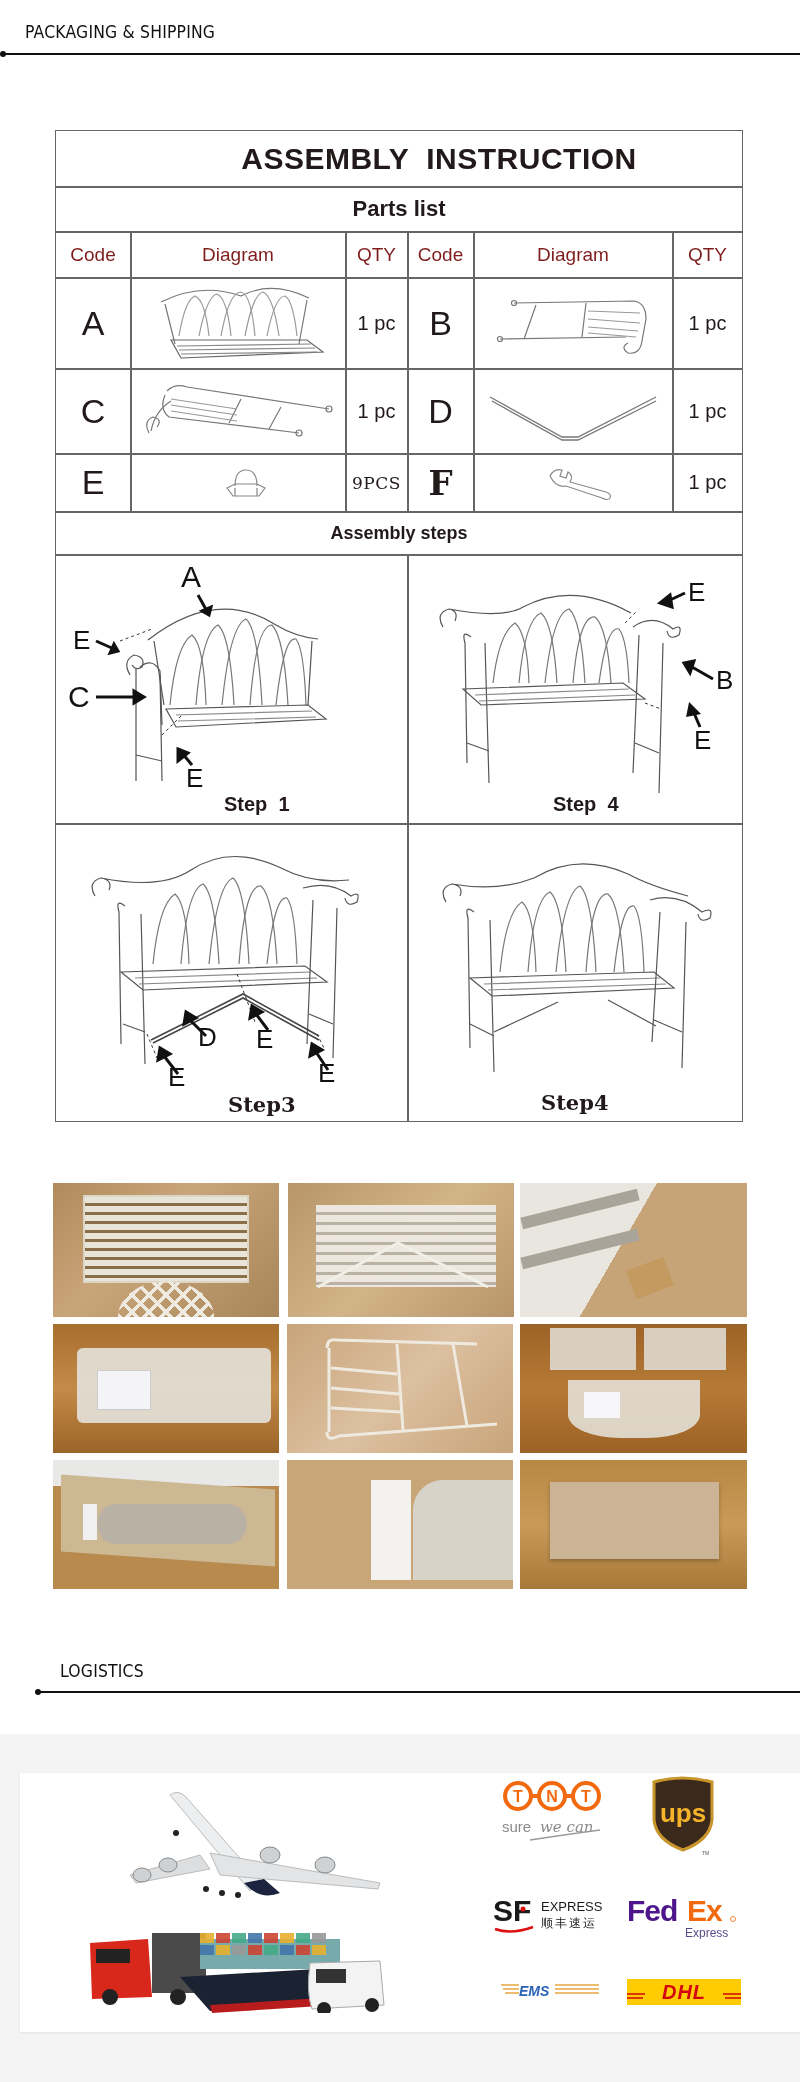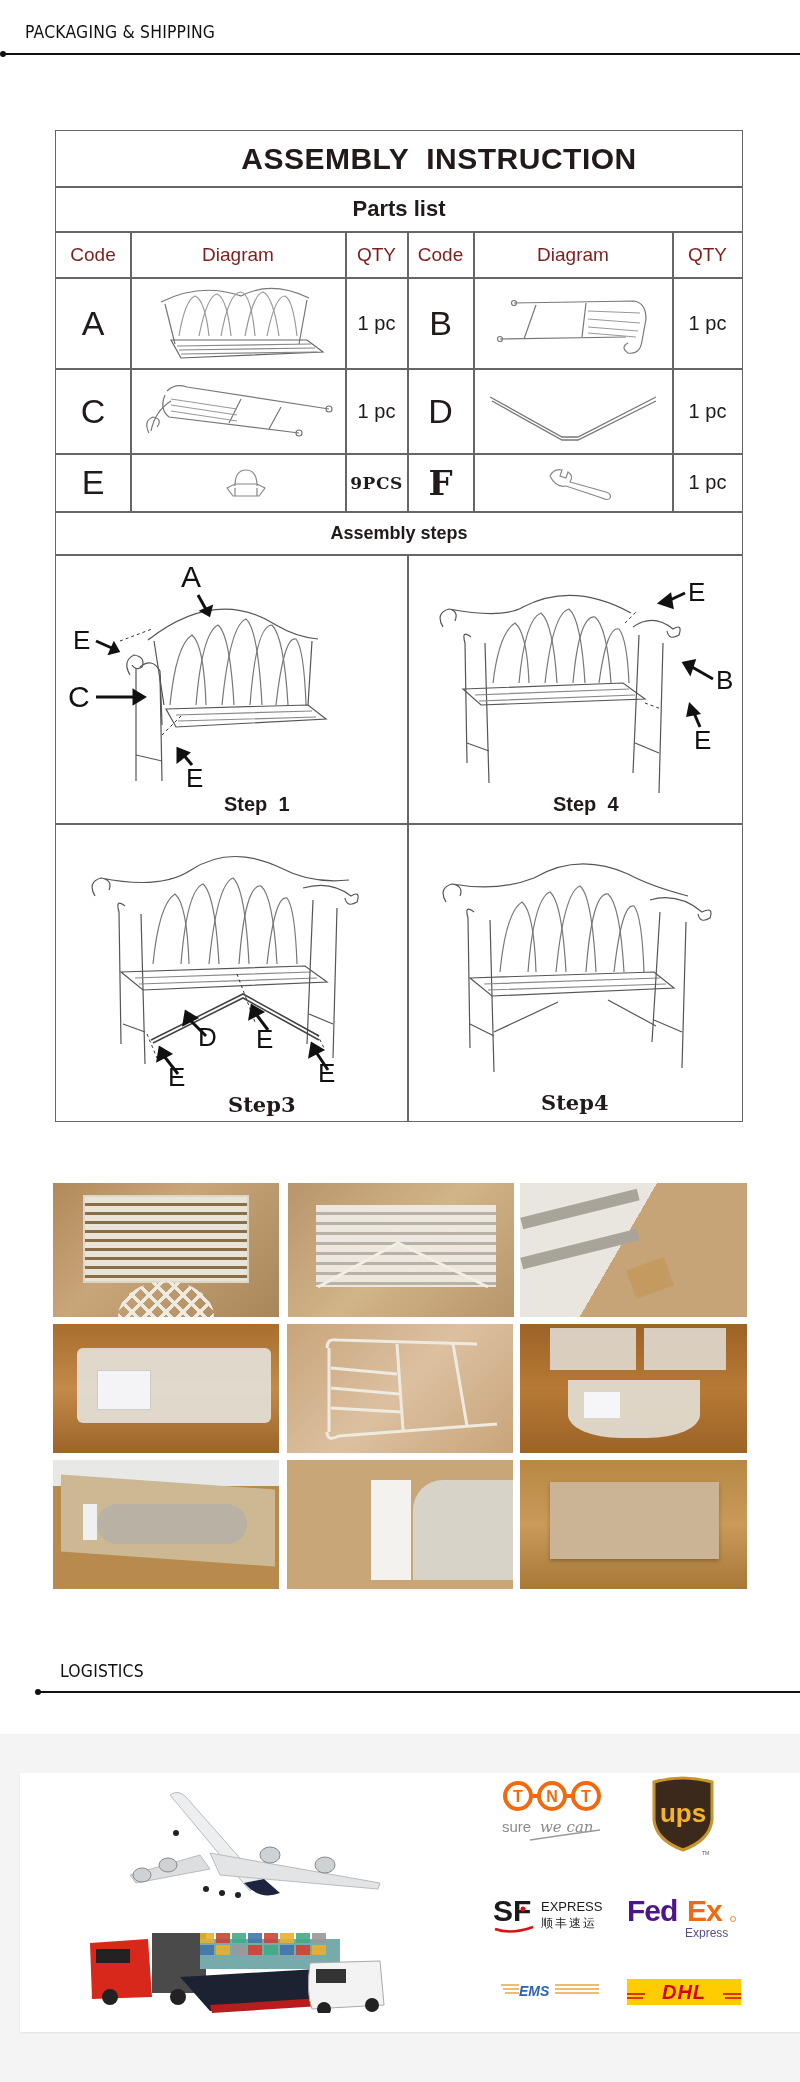--- a/index.html
+++ b/index.html
@@ -160,21 +160,21 @@
   <div class="cell" style="left:0;top:323px;width:74px;height:57px;">
       <span class="t-code">E</span>
     </div>
   <svg class="draw" style="left:165px;top:333px;" width="50" height="40" viewBox="0 0 50 40">
     <g fill="none" stroke="#888" stroke-width="1.2">
       <path d="M14 22 Q14 6 25 6 Q36 6 36 22"></path>
       <path d="M6 24 L14 20 L36 20 L44 24 L38 32 L12 32 Z"></path>
       <path d="M14 24 L14 32 M36 24 L36 32"></path>
     </g>
   </svg>
-  <div class="cell" style="left:290px;top:323px;width:61px;height:57px;font-weight:bold;">
+  <div class="cell" style="left:290px;top:323px;width:61px;height:57px;">
       <span class="t-qty t-serif" style="font-size:17px;letter-spacing:0.5px;">9PCS</span>
     </div>
   <div class="cell" style="left:352px;top:323px;width:65px;height:57px;">
       <span class="t-code t-serif" style="font-weight:bold;">F</span>
     </div>
   <svg class="draw" style="left:490px;top:335px;" width="70" height="36" viewBox="0 0 70 36">
     <g fill="none" stroke="#888" stroke-width="1.2">
       <path d="M4 10 Q8 2 16 4 L14 10 L20 12 L22 6 Q28 10 24 16 L60 26 Q66 28 64 32 Q62 35 56 32 L20 20 Q10 22 4 10 Z"></path>
     </g>
   </svg>

